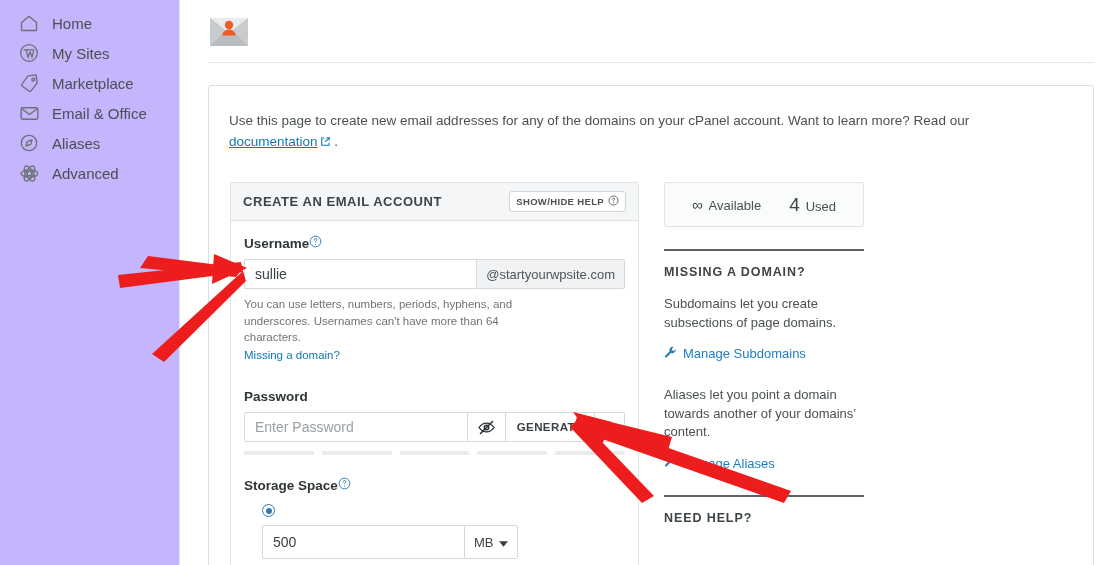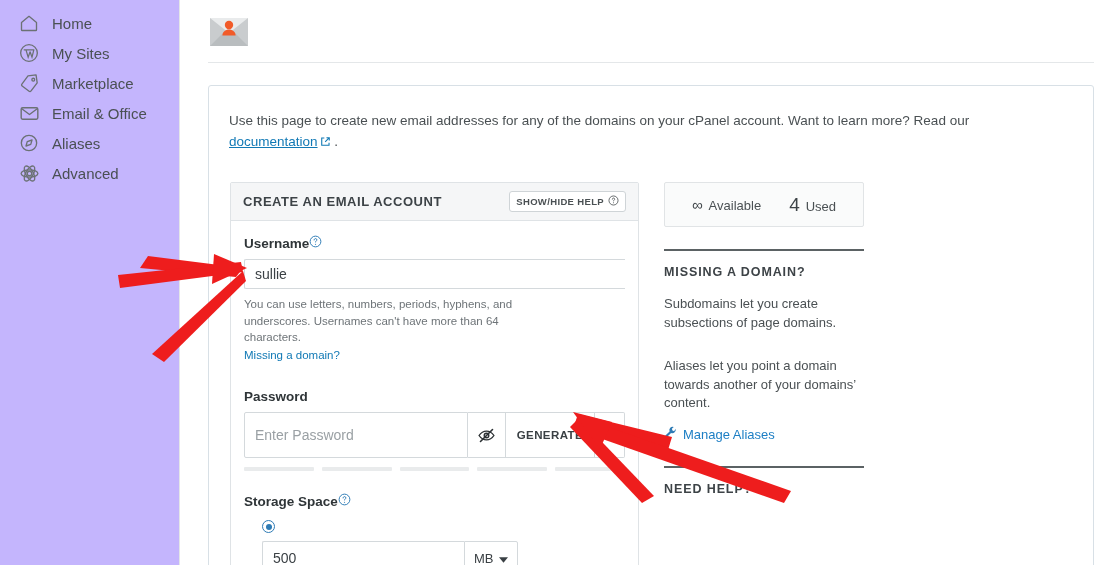--- a/index.html
+++ b/index.html
@@ -72,21 +72,21 @@
     font-family: "Liberation Sans", sans-serif;
   }
   .txt-input::placeholder { color: #9aa0a4; }
   .addon {
     display: flex; align-items: center; padding: 0 9px; font-size: 13px; color: #4e5458;
     background: #f1f2f3; border: 1px solid #d4d9dc; border-radius: 0 2px 2px 0;
   }
   .help-text { margin-top: 7px; font-size: 11.5px; color: #6e7478; line-height: 1.45; max-width: 275px; }
   .inline-link { display:block; margin-top: 3px; font-size: 11.5px; color: #1179b5; text-decoration: none; }
 
-  #password-row { display: flex; margin-top: 8px; height: 46px; }
+  #password-row { display: flex; margin-top: 8px; height: 30px; }
   #pw-input {
     flex: 1 1 auto; border: 1px solid #d4d9dc; border-radius: 2px 0 0 2px;
     padding: 0 10px; font-size: 14px; color: #3b4145; outline: none;
     font-family: "Liberation Sans", sans-serif;
   }
   #pw-input::placeholder { color: #9aa0a4; }
   .pw-btn {
     display: flex; align-items: center; justify-content: center;
     border: 1px solid #d4d9dc; border-left: none; background: #fff; cursor: pointer;
     color: #2c3134;
@@ -252,20 +252,21 @@
             <span class="q-ico">
               <svg width="13" height="13" viewBox="0 0 16 16" fill="none" stroke="#2e7bb5" stroke-width="1.2">
                 <circle cx="8" cy="8" r="6.6"></circle>
                 <path d="M6.3 6.1c0-1 .8-1.7 1.7-1.7s1.7.7 1.7 1.6c0 1.3-1.7 1.3-1.7 2.6" stroke-linecap="round"></path>
                 <circle cx="8" cy="11.4" r=".75" fill="#2e7bb5" stroke="none"></circle>
               </svg>
             </span>
           </div>
           <div class="input-group">
             <input class="txt-input" id="username-input" type="text" value="sullie" style="">
+            <span class="addon">@startyourwpsite.com</span>
           </div>
           <div class="help-text">You can use letters, numbers, periods, hyphens, and underscores. Usernames can't have more than 64 characters.</div>
           <a href="#" class="inline-link">Missing a domain?</a>
         </div>
 
         <div style="margin-top:28px;">
           <div class="field-label">
             <span>Password</span>
           </div>
           <div id="password-row">
@@ -338,20 +339,28 @@
         <span class="usage-item">
           <span class="usage-num">4</span>
           <span>Used</span>
         </span>
       </div>
 
       <div class="rail-rule"></div>
       <div class="rail-head">MISSING A DOMAIN?</div>
 
       <div class="rail-p">Subdomains let you create subsections of page domains.</div>
+      <a href="#" class="rail-link">
+        <span class="wrench">
+          <svg width="13" height="13" viewBox="0 0 24 24" fill="#2e7bb5">
+            <path d="M21.3 5.1a6.2 6.2 0 0 1-8.2 7.7L5.4 20.5a2 2 0 1 1-2.8-2.8l7.7-7.7A6.2 6.2 0 0 1 18 1.8l-3.5 3.5 1.1 3.1 3.1 1.1z"></path>
+          </svg>
+        </span>
+        <span>Manage Subdomains</span>
+      </a>
 
       <div class="rail-p" style="margin-top:24px;">Aliases let you point a domain towards another of your domains’ content.</div>
       <a href="#" class="rail-link">
         <span class="wrench">
           <svg width="13" height="13" viewBox="0 0 24 24" fill="#2e7bb5">
             <path d="M21.3 5.1a6.2 6.2 0 0 1-8.2 7.7L5.4 20.5a2 2 0 1 1-2.8-2.8l7.7-7.7A6.2 6.2 0 0 1 18 1.8l-3.5 3.5 1.1 3.1 3.1 1.1z"></path>
           </svg>
         </span>
         <span>Manage Aliases</span>
       </a>

